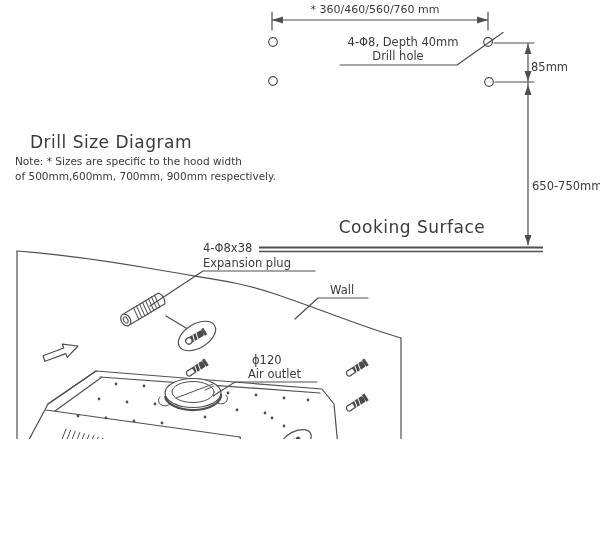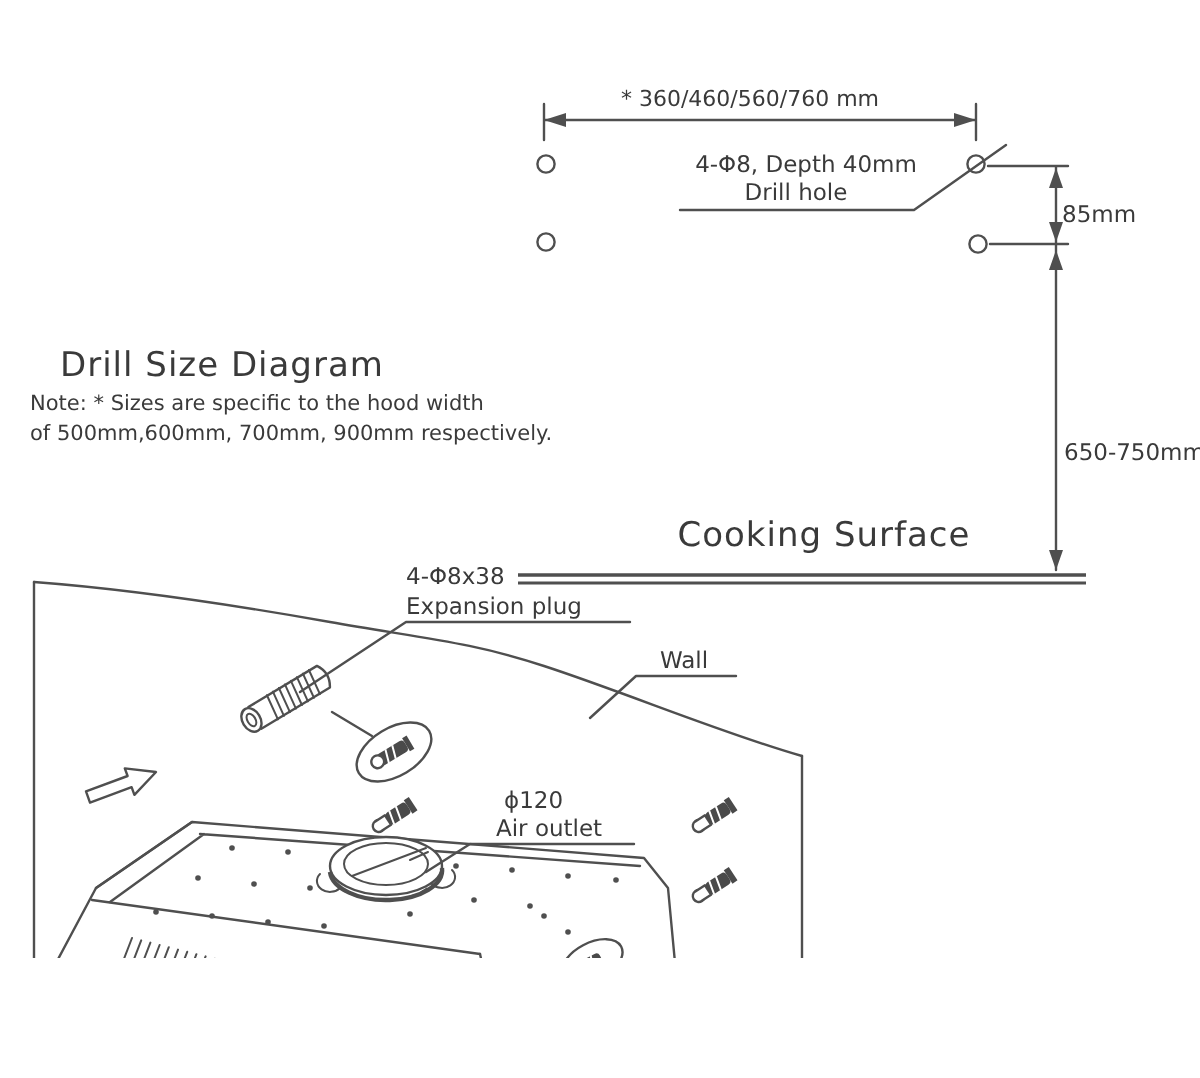--- a/index.html
+++ b/index.html
@@ -1,19 +1,18 @@
 <!DOCTYPE html>
 <html><head>
 <meta charset="utf-8">
 <style>
   html,body{margin:0;padding:0;background:#fff;}
   .stage{
     position:relative;width:600px;height:439px;background:#fff;overflow:hidden;
     font-family:"DejaVu Sans","Liberation Sans",sans-serif;
-    margin-top:40px;
   }
   svg text{fill:#3a3a3a;font-family:"DejaVu Sans","Liberation Sans",sans-serif;}
   .t-title{font-size:17px;letter-spacing:.5px;}
   .t-note{font-size:10.5px;}
   .t-label{font-size:11px;}
   .t-dim{font-size:11.5px;}
   .t-cook{font-size:17px;letter-spacing:.5px;}
   .ln{stroke:#4f4f4f;stroke-width:1.2;fill:none;stroke-linecap:round;stroke-linejoin:round;}
   .lnthin{stroke:#4f4f4f;stroke-width:1;fill:none;stroke-linecap:round;}
   .fillw{fill:#ffffff;}

